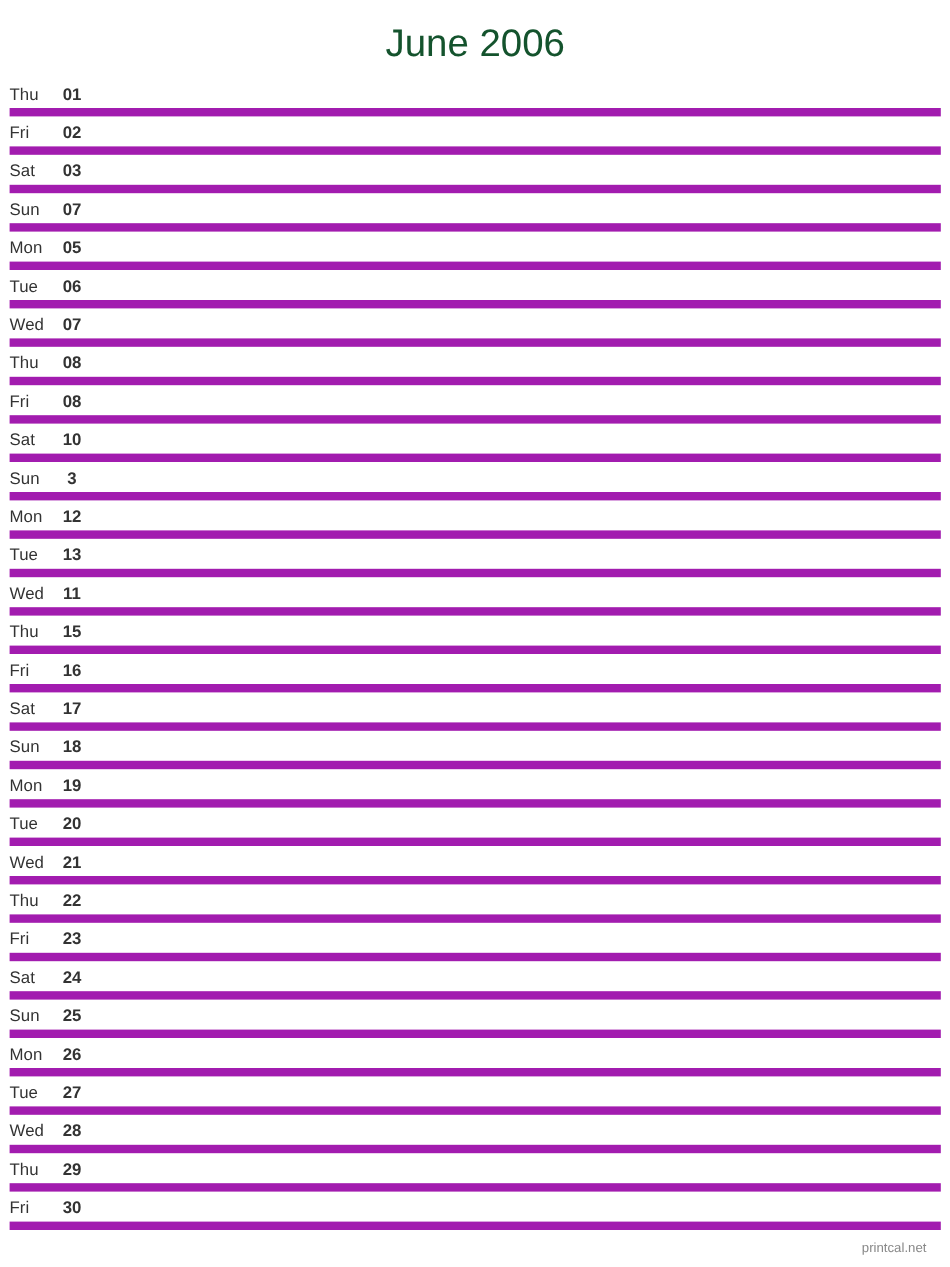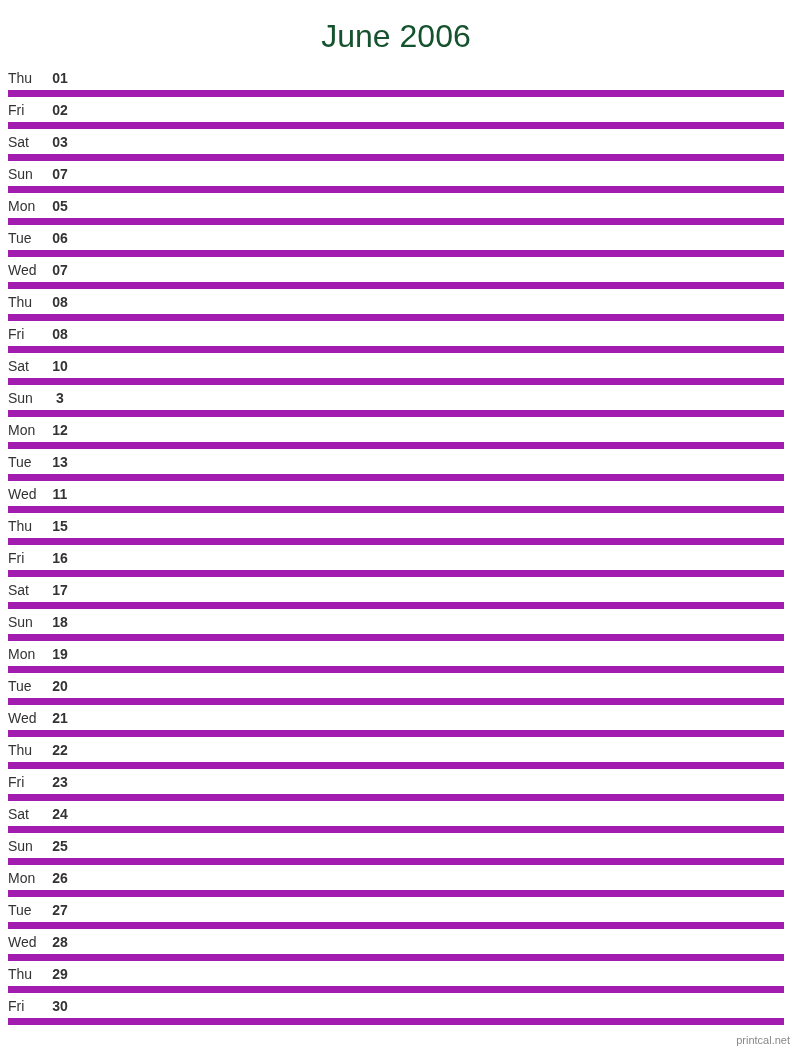--- a/index.html
+++ b/index.html
@@ -49,21 +49,21 @@
       flex-shrink: 0;
     }
     .day-line {
       flex: 1;
       height: 1px;
       
     }
     .footer {
       position: absolute;
       bottom: 10px;
-      right: 2px;
+      right: 20px;
       font-size: 11px;
       color: #888;
     }
   </style>
 </head>
 <body>
 
 <h1 class="page-title">June 2006</h1>
 
 <div class="calendar-rows">

